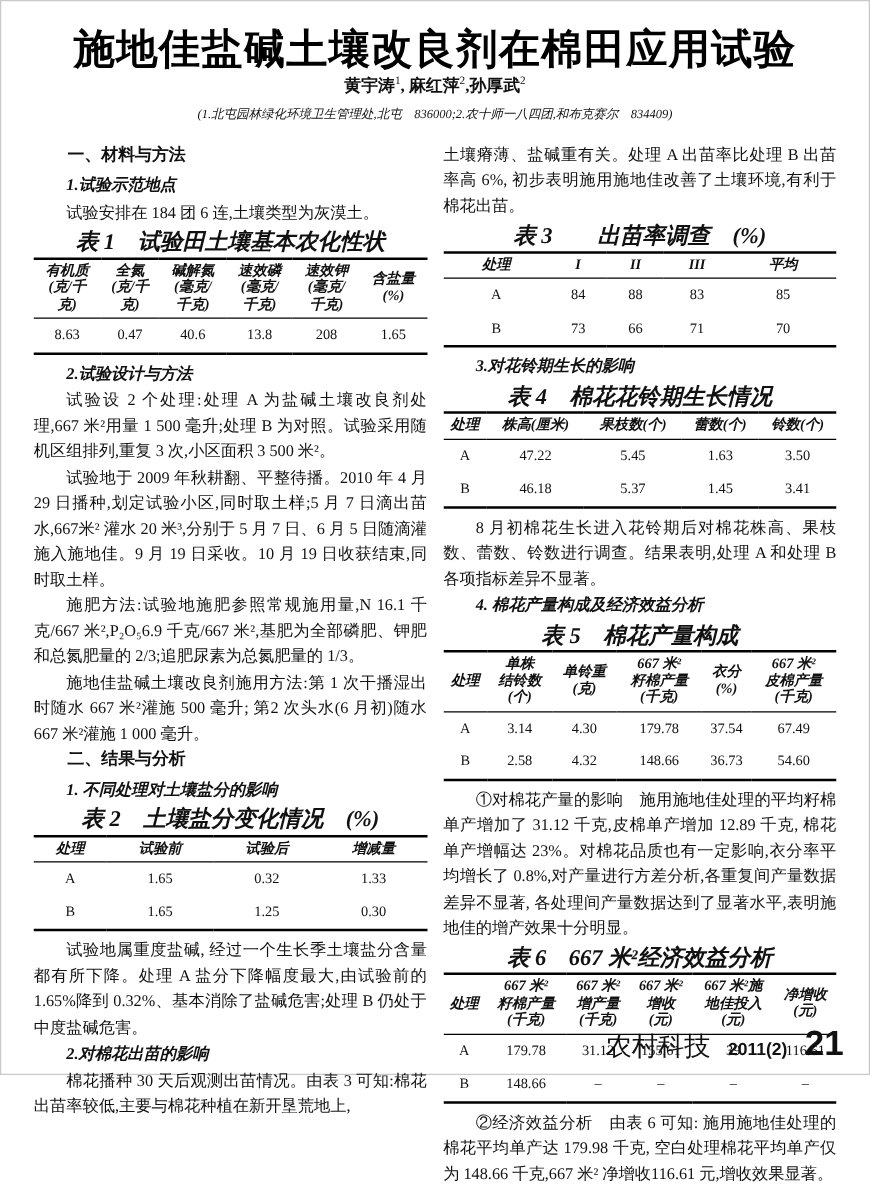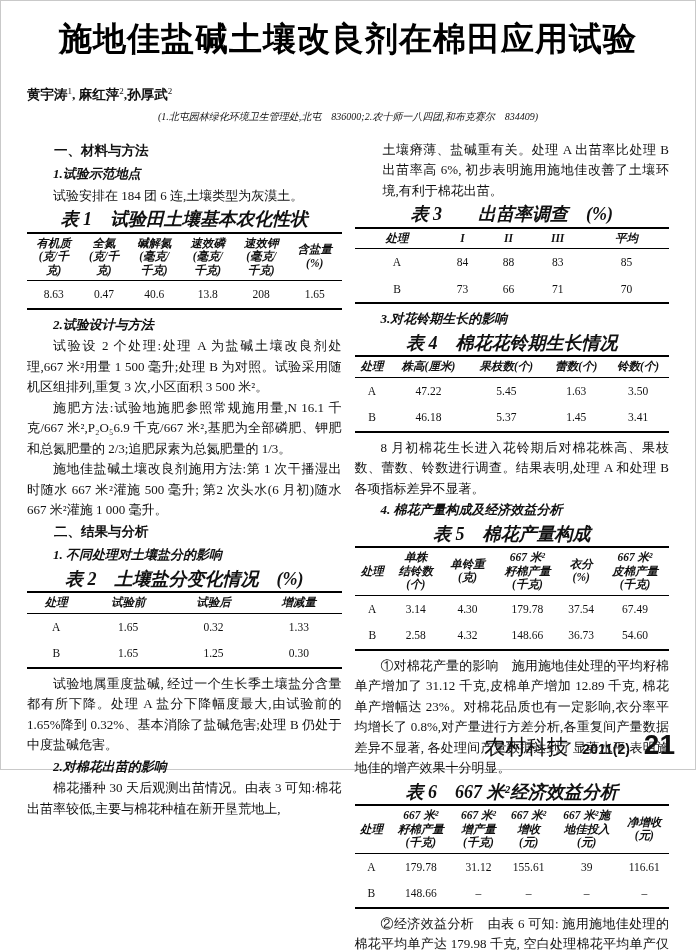--- a/index.html
+++ b/index.html
@@ -1,26 +1,26 @@
 <!DOCTYPE html>
 <html><head>
 <meta charset="utf-8">
 <style>
   html,body{margin:0;padding:0;background:#ffffff;}
   body{width:700px;height:950px;overflow:hidden;font-family:"Liberation Serif","DejaVu Serif",serif;color:#111;}
-  .page{position:relative;width:696px;height:770px;border:1px solid #c9c9c9;background:#fff;box-sizing:border-box;padding:14px 26px 0 26px;}
+  .page{position:relative;width:696px;height:860px;border:1px solid #c9c9c9;background:#fff;box-sizing:border-box;padding:14px 26px 0 26px;}
   .title{margin-top:4px;text-align:center;font-family:"Liberation Sans","DejaVu Sans",sans-serif;
          font-weight:900;font-size:33px;letter-spacing:1px;line-height:40px;color:#000;}
-  .authors{margin-top:26px;font-size:13.5px;font-weight:bold;}
+  .authors{text-align:center;font-size:13.5px;font-weight:bold;}
   .authors sup{font-size:9px;font-weight:normal;}
   .affil{margin-top:6px;text-align:center;font-size:10px;font-style:italic;}
   .cols{display:flex;gap:13px;margin-top:16px;}
   .col{width:322px;font-size:13px;line-height:20.5px;text-align:justify;}
   p{margin:0;text-indent:2em;}
-  p.noindent{text-indent:0;margin-left:28px;}
+  p.noindent{text-indent:0;}
   .h-major{font-family:Liberation Mono, monospace;font-weight:bold;font-size:13.5px;text-indent:2em;margin:2px 0;}
   .h-sub{font-style:italic;font-weight:bold;text-indent:2em;margin:1px 0;font-size:13px;}
   .caption{text-align:center;font-style:italic;font-weight:bold;font-size:18px;margin:3px 0 2px 0;text-indent:0;}
   table.tbl{width:100%;border-collapse:collapse;border-top:2px solid #000;border-bottom:2px solid #000;
             font-size:11.5px;margin-bottom:5px;}
   table.tbl th{font-style:italic;font-weight:bold;white-space:pre-line;line-height:13.5px;
                padding:3px 1px;border-bottom:1px solid #000;text-align:center;vertical-align:middle;}
   table.tbl td{text-align:center;padding:3px 1px;height:17px;vertical-align:middle;}
   .footer{position:absolute;right:20px;bottom:8px;display:flex;align-items:baseline;gap:14px;
           font-family:"Liberation Sans","DejaVu Sans",sans-serif;}
@@ -76,20 +76,21 @@
           <td>40.6</td>
           <td>13.8</td>
           <td>208</td>
           <td>1.65</td>
         </tr>
           </tbody>
       </table>
 
       <div class="h-sub">2.试验设计与方法</div>
       <p>试验设 2 个处理:处理 A 为盐碱土壤改良剂处理,667 米²用量 1 500 毫升;处理 B 为对照。试验采用随机区组排列,重复 3 次,小区面积 3 500 米²。</p>
+      <p>试验地于 2009 年秋耕翻、平整待播。2010 年 4 月 29 日播种,划定试验小区,同时取土样;5 月 7 日滴出苗水,667米² 灌水 20 米³,分别于 5 月 7 日、6 月 5 日随滴灌施入施地佳。9 月 19 日采收。10 月 19 日收获结束,同时取土样。</p>
       <p>施肥方法:试验地施肥参照常规施用量,N 16.1 千克/667 米²,P₂O₅6.9 千克/667 米²,基肥为全部磷肥、钾肥和总氮肥量的 2/3;追肥尿素为总氮肥量的 1/3。</p>
       <p>施地佳盐碱土壤改良剂施用方法:第 1 次干播湿出时随水 667 米²灌施 500 毫升; 第2 次头水(6 月初)随水 667 米²灌施 1 000 毫升。</p>
 
       <div class="h-major">二、结果与分析</div>
       <div class="h-sub">1. 不同处理对土壤盐分的影响</div>
 
       <div class="caption">表 2　土壤盐分变化情况　(%)</div>
       <table class="tbl">
         <thead>
             <tr>

